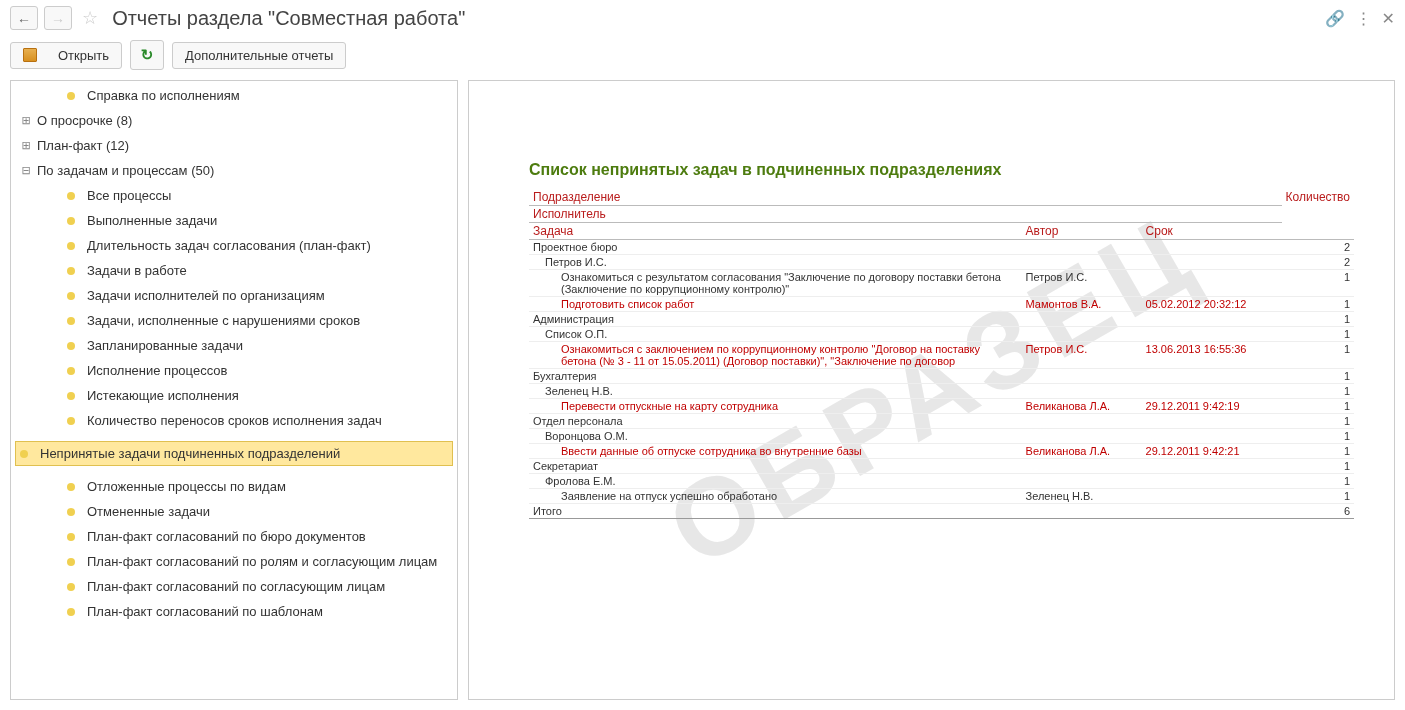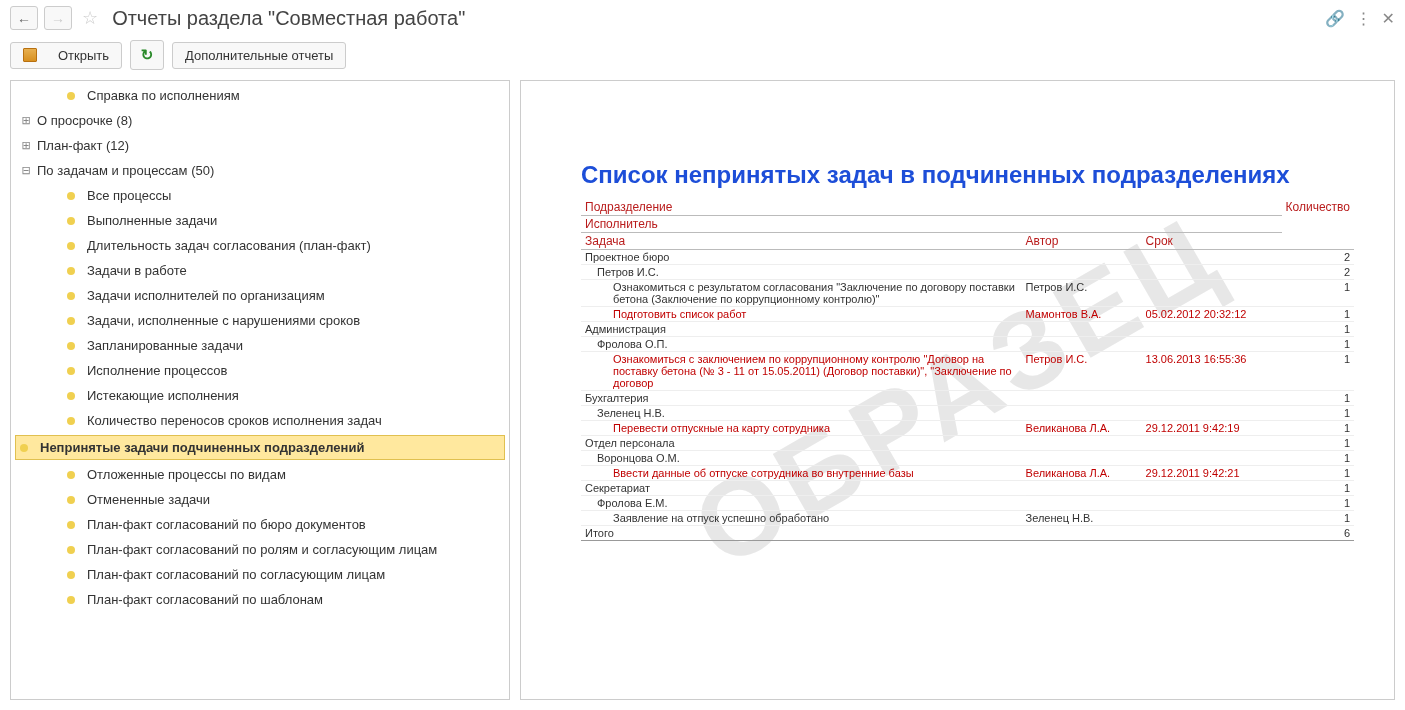--- a/index.html
+++ b/index.html
@@ -10,31 +10,31 @@
 .star-icon { margin-left: 4px; color: #ccc; font-size: 18px; cursor: pointer; }
 .page-title { font-size: 20px; margin-left: 8px; color: #444; }
 .top-right { margin-left: auto; display: flex; gap: 10px; align-items: center; color: #888; }
 .top-right span { cursor: pointer; font-size: 16px; }
 .toolbar { display: flex; gap: 8px; padding: 4px 10px 10px; align-items: center; }
 .btn { border: 1px solid #ccc; background: #f8f8f8; border-radius: 3px; padding: 5px 12px; font-size: 13px; cursor: pointer; display: flex; align-items: center; gap: 21px; }
 .btn-icon { width: 14px; height: 14px; display: inline-block; }
 .icon-open { background: linear-gradient(#e8b050, #d89020); border: 1px solid #b87010; border-radius: 1px; position: relative; }
 .btn-refresh { width: 34px; padding: 5px 0; display: flex; align-items: center; justify-content: center; color: #2a8a2a; font-size: 15px; font-weight: bold; }
 .main { display: flex; gap: 10px; padding: 0 10px 10px; height: calc(100% - 80px); }
-.left-panel { width: 500px; border: 1px solid #ccc; overflow-y: scroll; padding: 2px 0; }
+.left-panel { width: 448px; border: 1px solid #ccc; overflow-y: scroll; padding: 2px 0; }
 .right-panel { flex: 1; border: 1px solid #ccc; position: relative; overflow: hidden; }
 .tree-item { display: flex; align-items: center; padding: 5px 8px; cursor: pointer; white-space: nowrap; }
-.tree-item.selected { background: #ffe89e; border: 1px solid #e0c050; margin: 2px 4px; padding: 4px 4px; font-weight: bold; }
+.tree-item.selected { background: #ffe89e; border: 1px solid #e0c050; margin: 8px 4px; padding: 4px 4px; }
 .tree-toggle { width: 14px; text-align: center; color: #888; font-size: 11px; margin-right: 4px; }
 .tree-indent-0 { padding-left: 8px; }
 .tree-indent-1 { padding-left: 56px; }
 .bullet { width: 8px; height: 8px; border-radius: 50%; background: #f0d050; margin-right: 12px; flex-shrink: 0; }
 .report-area { position: absolute; inset: 0; padding: 80px 40px 20px 60px; }
 .watermark { position: absolute; top: 50%; left: 50%; transform: translate(-50%, -50%) rotate(-30deg); font-size: 110px; font-weight: bold; color: #d0d0d0; opacity: 0.5; pointer-events: none; letter-spacing: 8px; z-index: 1; }
-.report-title { color: #1d4ed8; font-size: 24px; font-weight: bold; margin-bottom: 10px; position: relative; z-index: 2; }
+.report-title { color: #4d7c0f; font-size: 16px; font-weight: bold; margin-bottom: 10px; position: relative; z-index: 2; }
 .report-table { width: 100%; border-collapse: collapse; font-size: 11px; position: relative; z-index: 2; }
 .report-table td { padding: 1px 4px; border-bottom: 1px solid #eee; vertical-align: top; }
 .report-table .header-row td { border-bottom: 1px solid #bbb; color: #b91c1c; font-size: 12px; }
 .report-table .dept-row td { font-weight: normal; color: #333; }
 .report-table .executor-row td:first-child { padding-left: 16px; }
 .report-table .task-row td:first-child { padding-left: 32px; }
 .report-table .red { color: #c00000; }
 .report-table .count-col { text-align: right; width: 60px; }
 .report-table .author-col { width: 120px; }
 .report-table .deadline-col { width: 140px; }
@@ -206,21 +206,21 @@
               <td class="deadline-col red">05.02.2012 20:32:12</td>
               <td class="count-col">1</td>
             </tr>
             <tr class="dept-row">
               <td>Администрация</td>
               <td class="author-col"></td>
               <td class="deadline-col"></td>
               <td class="count-col">1</td>
             </tr>
             <tr class="executor-row">
-              <td>Фролова О.П.</td>
+              <td>Список О.П.</td>
               <td class="author-col"></td>
               <td class="deadline-col"></td>
               <td class="count-col">1</td>
             </tr>
             <tr class="task-row">
               <td class="red">Ознакомиться с заключением по коррупционному контролю "Договор на поставку бетона (№ 3 - 11 от 15.05.2011) (Договор поставки)", "Заключение по договор</td>
               <td class="author-col red">Петров И.С.</td>
               <td class="deadline-col red">13.06.2013 16:55:36</td>
               <td class="count-col">1</td>
             </tr>

